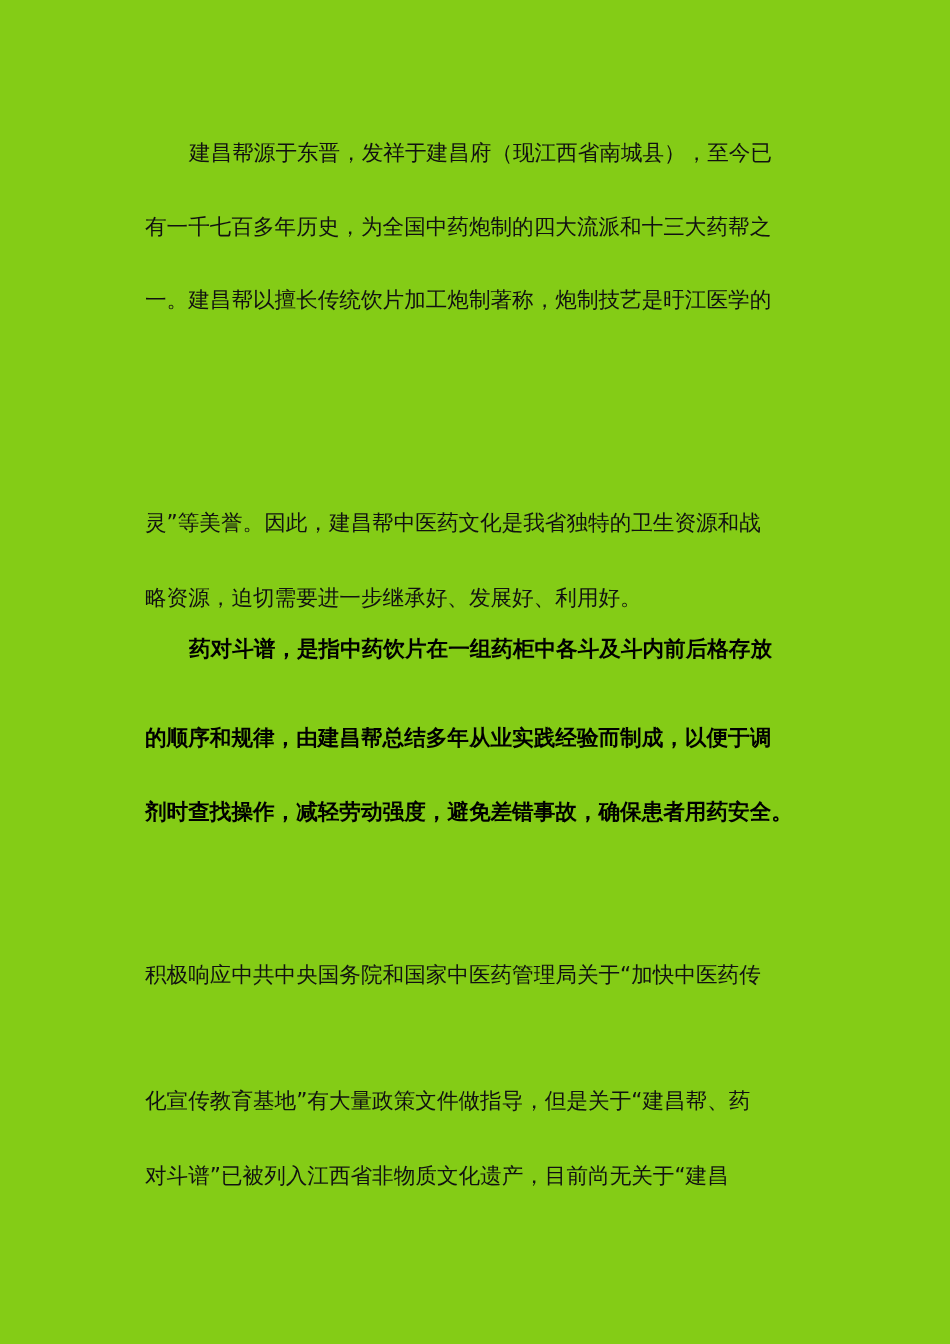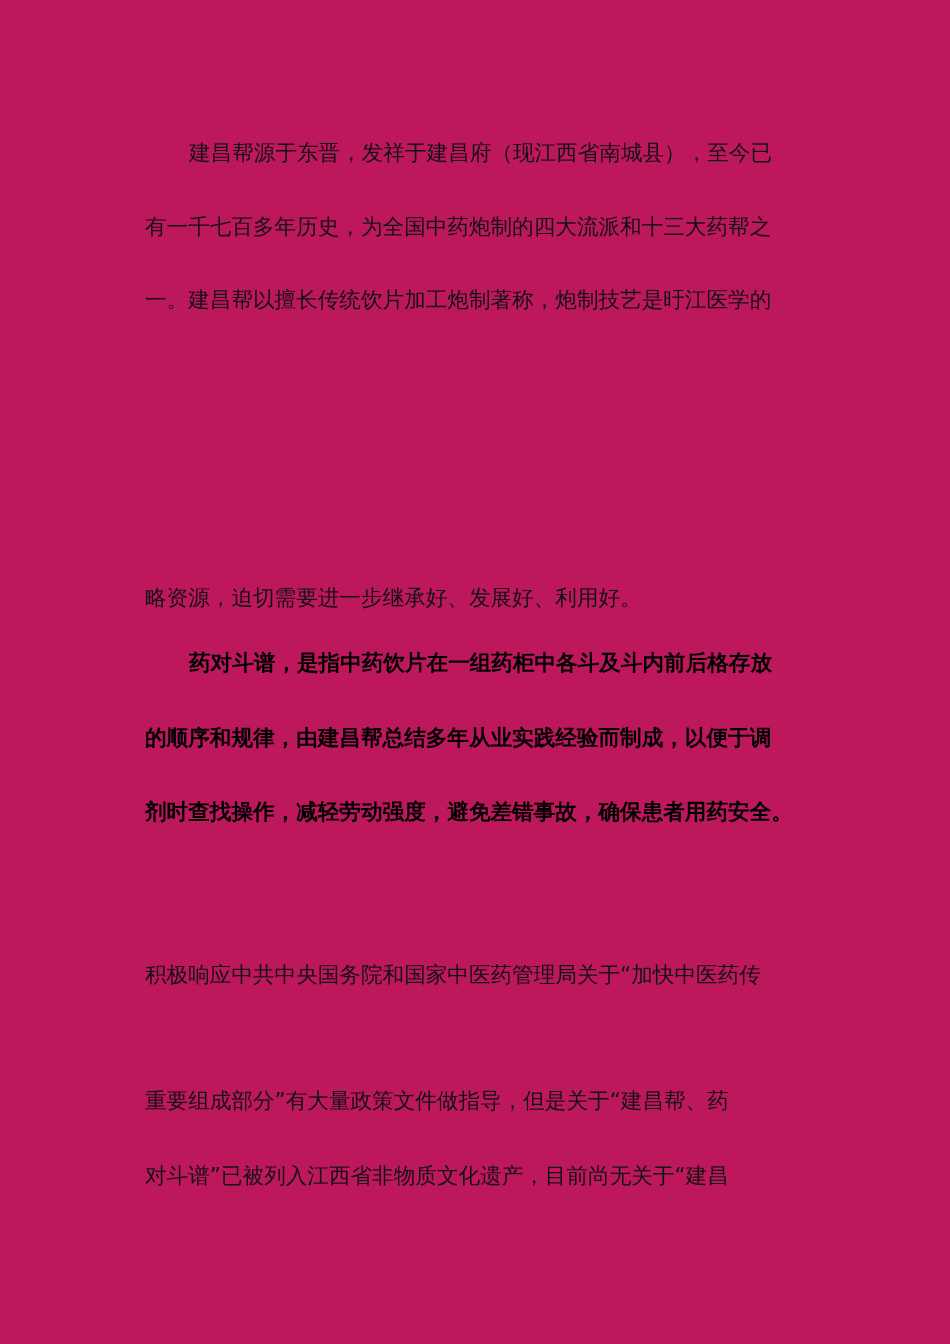--- a/index.html
+++ b/index.html
@@ -1,17 +1,17 @@
 <!DOCTYPE html>
 <html><head>
 <meta charset="utf-8">
 <style>
   html, body { margin: 0; padding: 0; background: #ffffff; }
   body { width: 950px; height: 1344px; position: relative; overflow: hidden; }
-  .page { position: absolute; left: 0; top: 0; width: 950px; height: 1344px; background: #be185d; }
+  .page { position: absolute; left: 0; top: 0; width: 950px; height: 1344px; background: #84cc16; }
   .line {
     position: absolute;
     left: 145px;
     width: 680px;
     height: 30px;
     line-height: 30px;
     font-family: "DejaVu Sans", "Liberation Sans", sans-serif;
     font-size: 21.6px;
     color: #111111;
     white-space: nowrap;
@@ -21,23 +21,24 @@
   .line.bold { font-weight: bold; color: #000000; }
 </style>
 </head>
 <body>
 
 <div class="page">
 
   <div class="line indent" style="top:138px;">建昌帮源于东晋，发祥于建昌府（现江西省南城县），至今已</div>
   <div class="line" style="top:212px;">有一千七百多年历史，为全国中药炮制的四大流派和十三大药帮之</div>
   <div class="line" style="top:285px;">一。建昌帮以擅长传统饮片加工炮制著称，炮制技艺是旴江医学的</div>
+  <div class="line" style="top:508px;">灵”等美誉。因此，建昌帮中医药文化是我省独特的卫生资源和战</div>
   <div class="line" style="top:583px;">略资源，迫切需要进一步继承好、发展好、利用好。</div>
 
-  <div class="line indent bold" style="top:648px;">药对斗谱，是指中药饮片在一组药柜中各斗及斗内前后格存放</div>
+  <div class="line indent bold" style="top:634px;">药对斗谱，是指中药饮片在一组药柜中各斗及斗内前后格存放</div>
   <div class="line bold" style="top:723px;">的顺序和规律，由建昌帮总结多年从业实践经验而制成，以便于调</div>
   <div class="line bold" style="top:797px;">剂时查找操作，减轻劳动强度，避免差错事故，确保患者用药安全。</div>
 
   <div class="line" style="top:960px;">积极响应中共中央国务院和国家中医药管理局关于“加快中医药传</div>
-  <div class="line" style="top:1086px;">重要组成部分”有大量政策文件做指导，但是关于“建昌帮、药</div>
+  <div class="line" style="top:1086px;">化宣传教育基地”有大量政策文件做指导，但是关于“建昌帮、药</div>
   <div class="line" style="top:1161px;">对斗谱”已被列入江西省非物质文化遗产，目前尚无关于“建昌</div>
 
 </div>
 
 </body></html>

